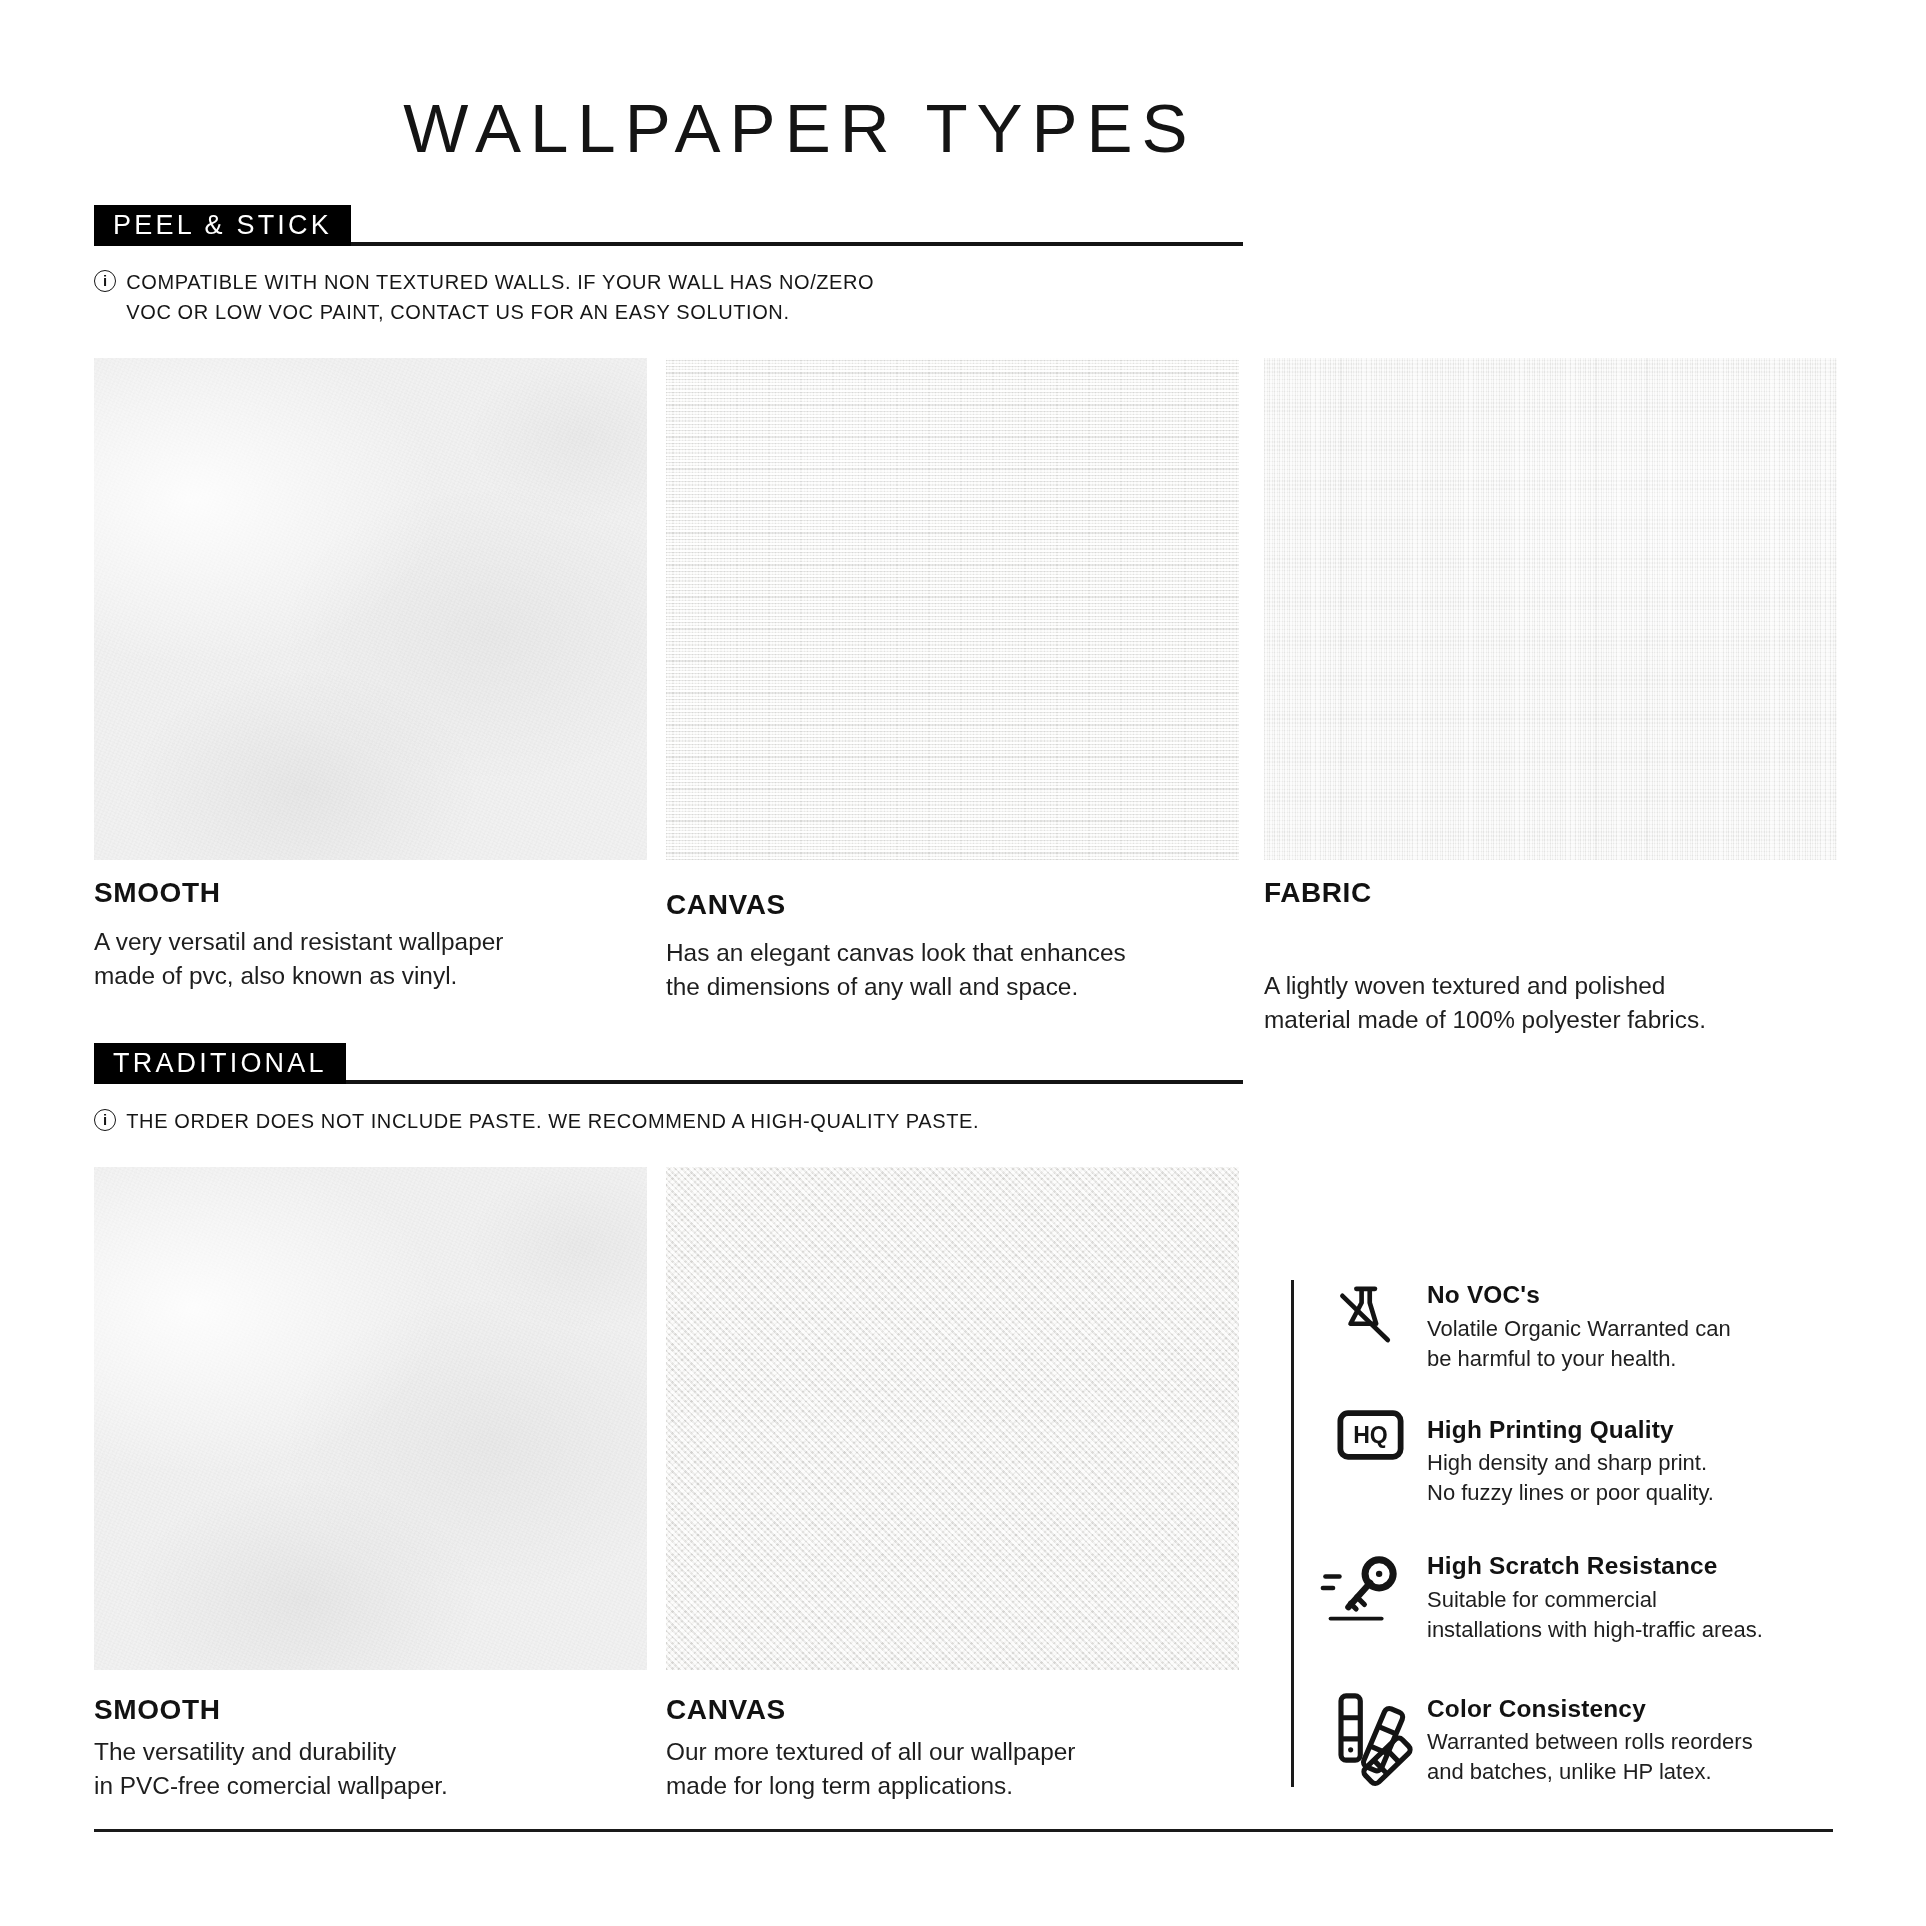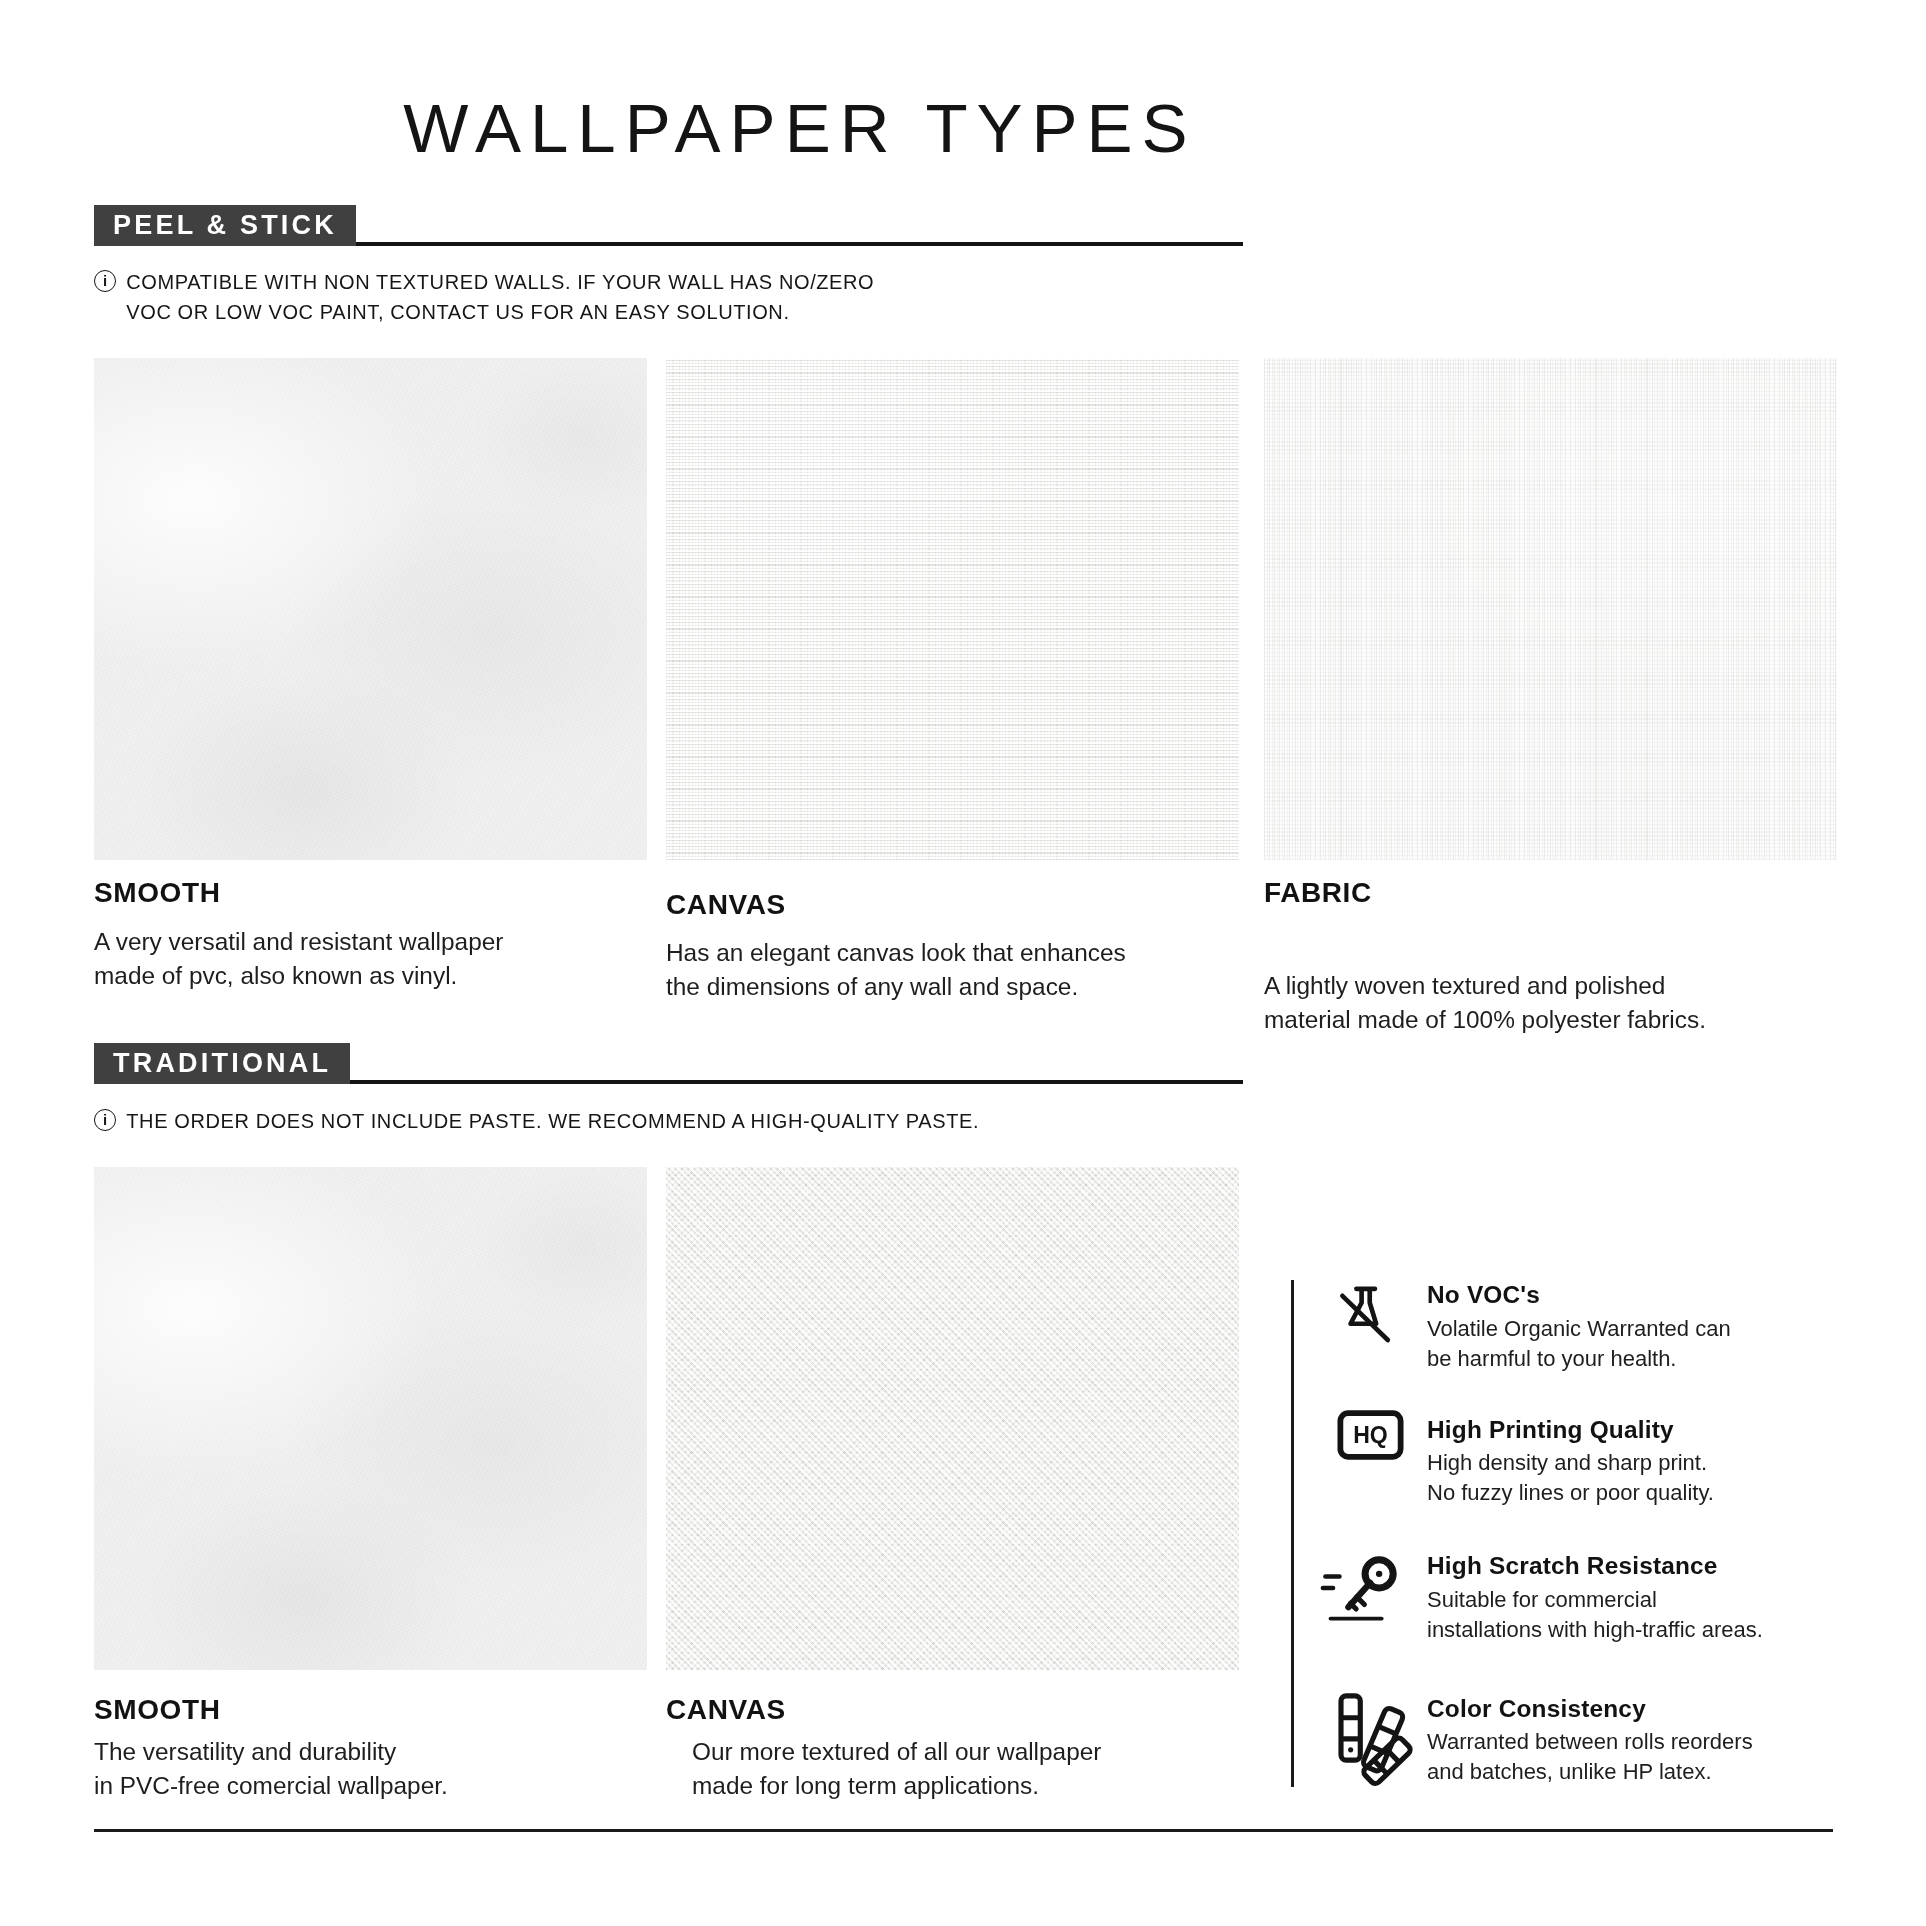--- a/index.html
+++ b/index.html
@@ -8,22 +8,22 @@
     font-family:"Liberation Sans",sans-serif;color:#161616;
   }
   .title{
     position:absolute;left:94px;top:89px;width:1412px;margin:0;
     text-align:center;font-size:69px;font-weight:400;letter-spacing:9px;color:#141414;
   }
   .sec-header{position:absolute;display:flex;align-items:flex-end;height:41px;}
   #ps-header{left:94px;top:205px;width:1149px;}
   #trad-header{left:94px;top:1043px;width:1149px;}
   .sec-label{
-    background:#404040;color:#ffffff;height:41px;display:flex;align-items:center;
-    padding:0 19px;font-size:27px;letter-spacing:3.2px;font-weight:700;white-space:nowrap;
+    background:#000000;color:#ffffff;height:41px;display:flex;align-items:center;
+    padding:0 19px;font-size:27px;letter-spacing:3.2px;font-weight:400;white-space:nowrap;
   }
   .sec-line{flex:1;height:3.9px;background:#141414;}
   .note{position:absolute;display:flex;gap:10.3px;align-items:flex-start;}
   #ps-note{left:94px;top:267px;}
   #trad-note{left:94px;top:1106px;}
   .info-badge{
     width:22px;height:22px;border:1.9px solid #141414;border-radius:50%;box-sizing:border-box;
     display:flex;align-items:center;justify-content:center;font-size:14.8px;font-weight:700;margin-top:2.6px;
     flex:none;
   }
@@ -114,21 +114,21 @@
     <span class="note-text">THE ORDER DOES NOT INCLUDE PASTE. WE RECOMMEND A HIGH-QUALITY PASTE.</span>
   </div>
 
   <div class="swatch tex-smooth" style="left:94px;top:1167px;width:553px;height:503px;"></div>
   <div class="swatch tex-canvas-coarse" style="left:666px;top:1167px;width:573px;height:503px;"></div>
 
   <div class="sw-name" style="left:94px;top:1694px;">SMOOTH</div>
   <div class="sw-desc" style="left:94px;top:1735px;">The versatility and durability
 in PVC-free comercial wallpaper.</div>
   <div class="sw-name" style="left:666px;top:1694px;">CANVAS</div>
-  <div class="sw-desc" style="left:692px;top:1735px;">Our more textured of all our wallpaper
+  <div class="sw-desc" style="left:666px;top:1735px;">Our more textured of all our wallpaper
 made for long term applications.</div>
 
 
   <div class="features-rule"></div>
 
   <div class="feat-icon" style="left:1335px;top:1283px;width:59px;height:64px;">
     <svg width="59" height="64" viewBox="0 0 100 110" fill="none" stroke="#141414" stroke-width="8" stroke-linecap="round" stroke-linejoin="round">
       <path d="M36 10 H68"></path>
       <path d="M45 12 V34 L26 70 H70 L59 34 V12"></path>
       <path d="M12 22 L90 98"></path>

